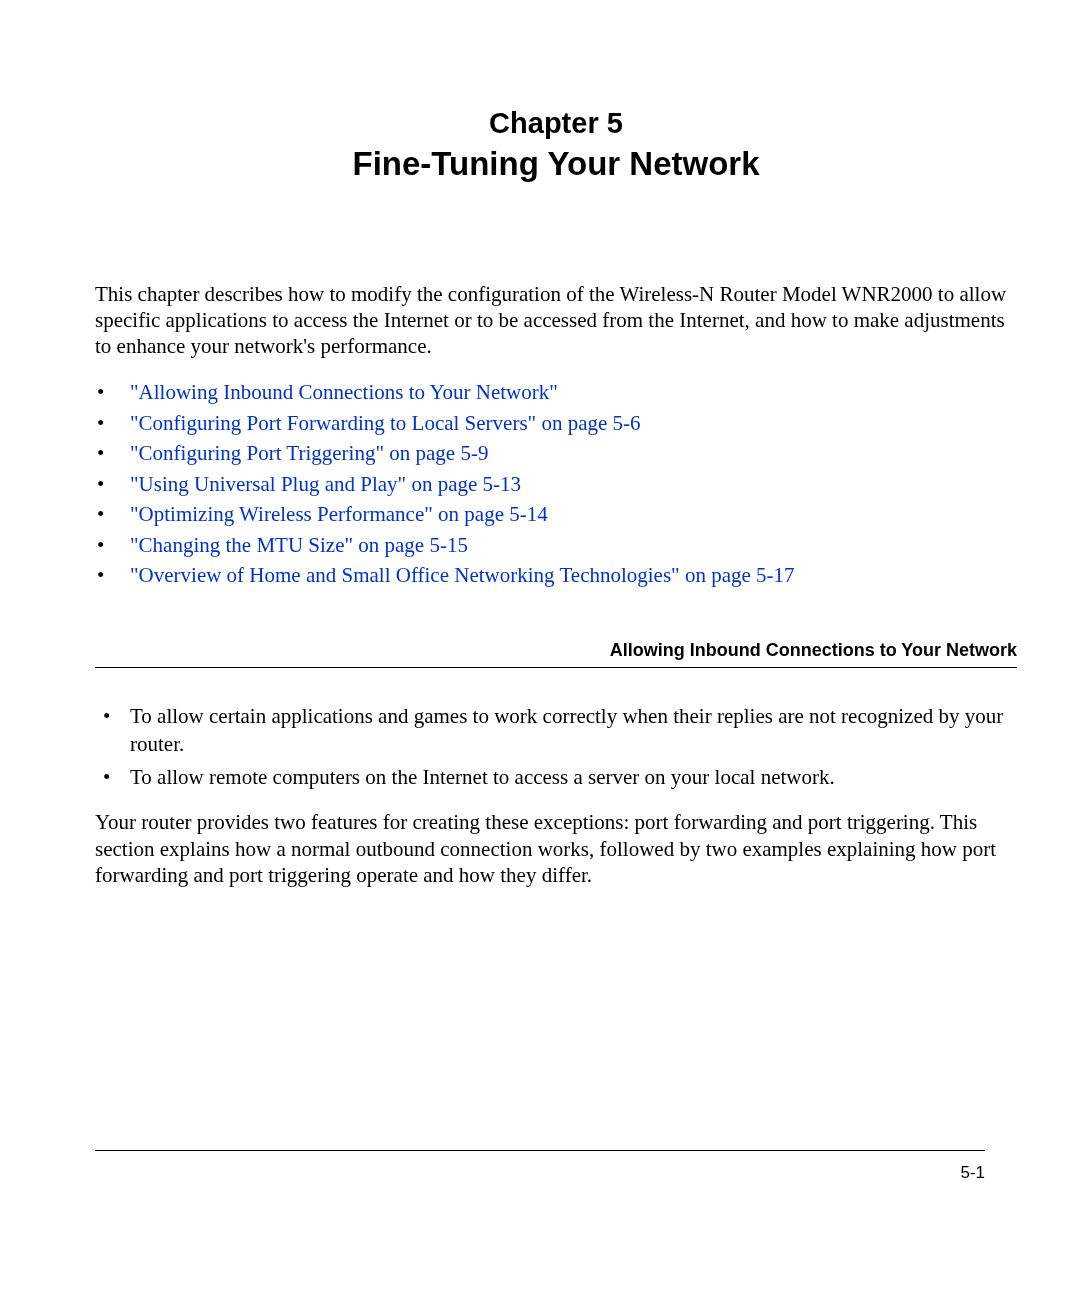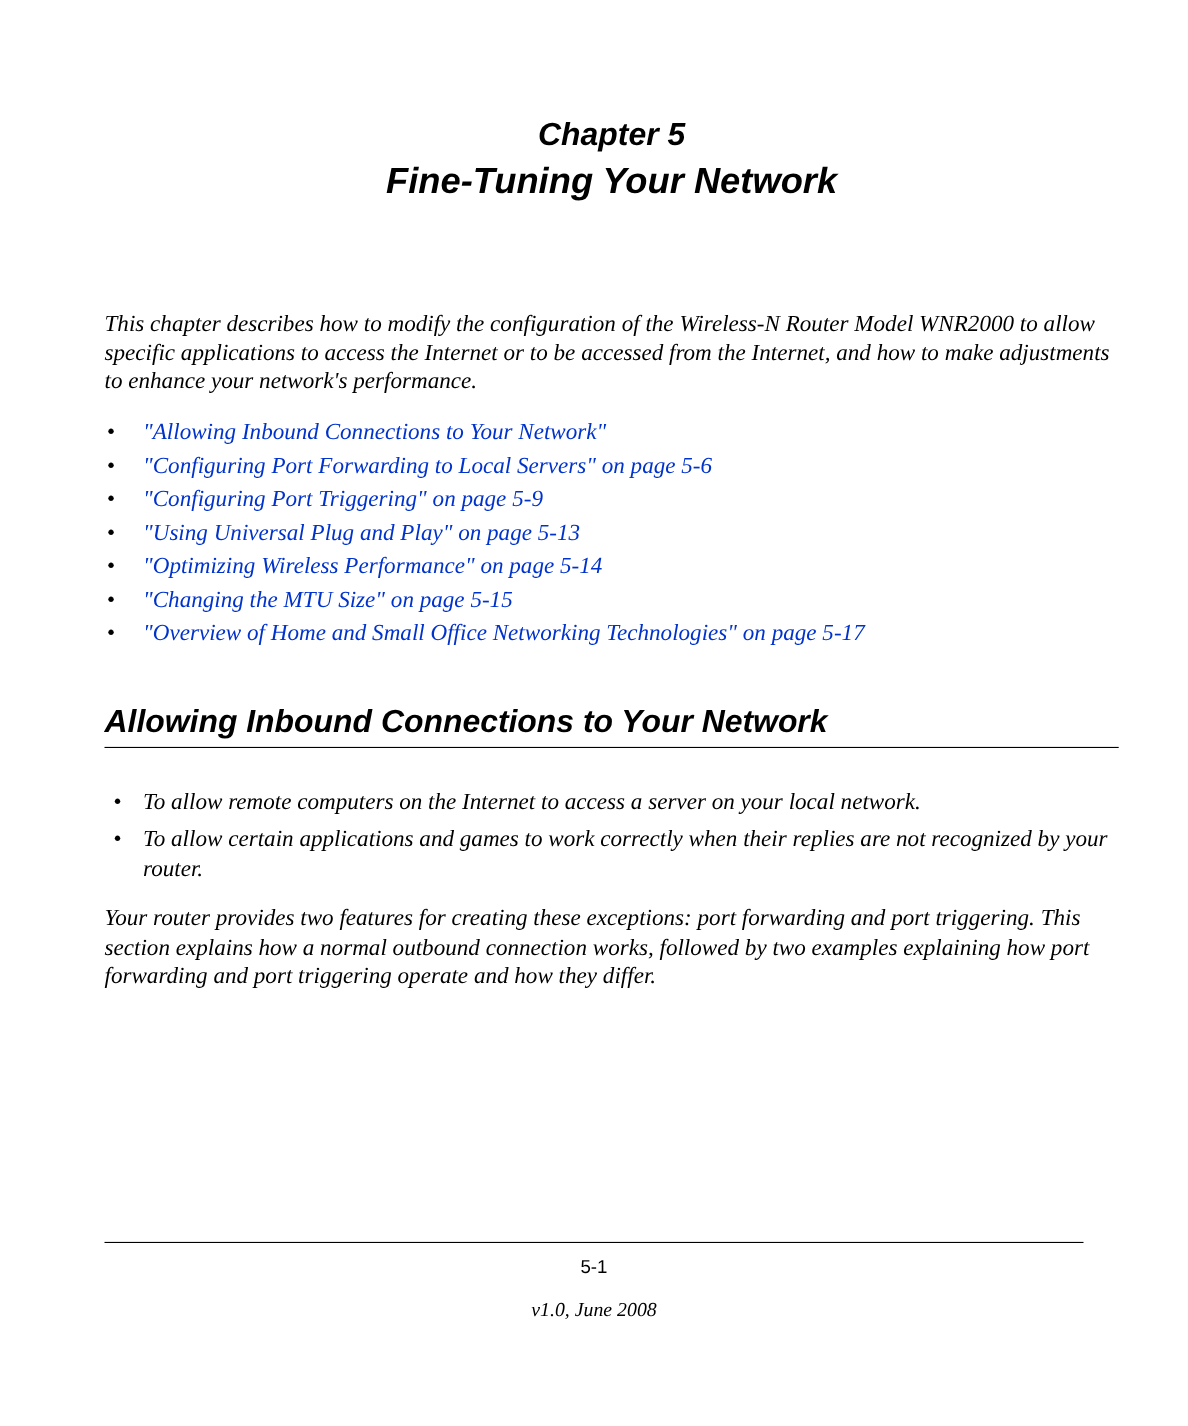--- a/index.html
+++ b/index.html
@@ -10,21 +10,20 @@
     body {
       background: #ffffff;
       font-family: 'Times New Roman', Times, serif;
       width: 1080px;
       height: 1296px;
       position: relative;
       color: #000000;
     }
     .page {
       padding: 105px 63px 0 95px;
-      font-style: italic;
     }
     .chapter-heading {
       text-align: center;
       font-family: Arial, Helvetica, sans-serif;
       font-weight: bold;
       margin-bottom: 95px;
     }
     .chapter-number {
       font-size: 29px;
       line-height: 1.3;
@@ -59,24 +58,25 @@
       left: 2px;
       color: #000000;
       font-size: 21px;
     }
     .toc-link {
       color: #0033cc;
     }
     .section-heading {
       font-family: Arial, Helvetica, sans-serif;
       font-weight: bold;
-      font-size: 29px;
+      font-size: 18px;
       border-bottom: 1px solid #000000;
       padding-bottom: 6px;
       margin-bottom: 35px;
+      text-align: right;
     }
     .body-para {
       font-size: 21px;
       line-height: 1.25;
       margin-bottom: 12px;
     }
     .purpose-list {
       list-style: none;
       margin-bottom: 18px;
     }
@@ -96,21 +96,21 @@
     }
     .footer {
       position: absolute;
       bottom: 95px;
       left: 95px;
       right: 95px;
       border-top: 1px solid #000000;
       padding-top: 12px;
     }
     .page-num {
-      text-align: center;
+      text-align: right;
       font-family: Arial, Helvetica, sans-serif;
       font-size: 17px;
       margin-bottom: 18px;
     }
     .version {
       text-align: center;
       font-family: 'Times New Roman', Times, serif;
       font-style: italic;
       font-size: 18px;
     }
@@ -134,23 +134,22 @@
     <li><span class="toc-link">"Using Universal Plug and Play" on page 5-13</span></li>
     <li><span class="toc-link">"Optimizing Wireless Performance" on page 5-14</span></li>
     <li><span class="toc-link">"Changing the MTU Size" on page 5-15</span></li>
     <li><span class="toc-link">"Overview of Home and Small Office Networking Technologies" on page 5-17</span></li>
   </ul>
 
   <h2 class="section-heading">Allowing Inbound Connections to Your Network</h2>
 
 
   <ul class="purpose-list">
+    <li>To allow certain applications and games to work correctly when their replies are not recognized by your router.</li>
     <li>To allow remote computers on the Internet to access a server on your local network.</li>
-    <li>To allow certain applications and games to work correctly when their replies are not recognized by your router.</li>
   </ul>
 
   <p class="body-para">Your router provides two features for creating these exceptions: port forwarding and port triggering. This section explains how a normal outbound connection works, followed by two examples explaining how port forwarding and port triggering operate and how they differ.</p>
 </div>
 
 <div class="footer">
   <div class="page-num">5-1</div>
-  <div class="version">v1.0, June 2008</div>
 </div>
 
 </body></html>

